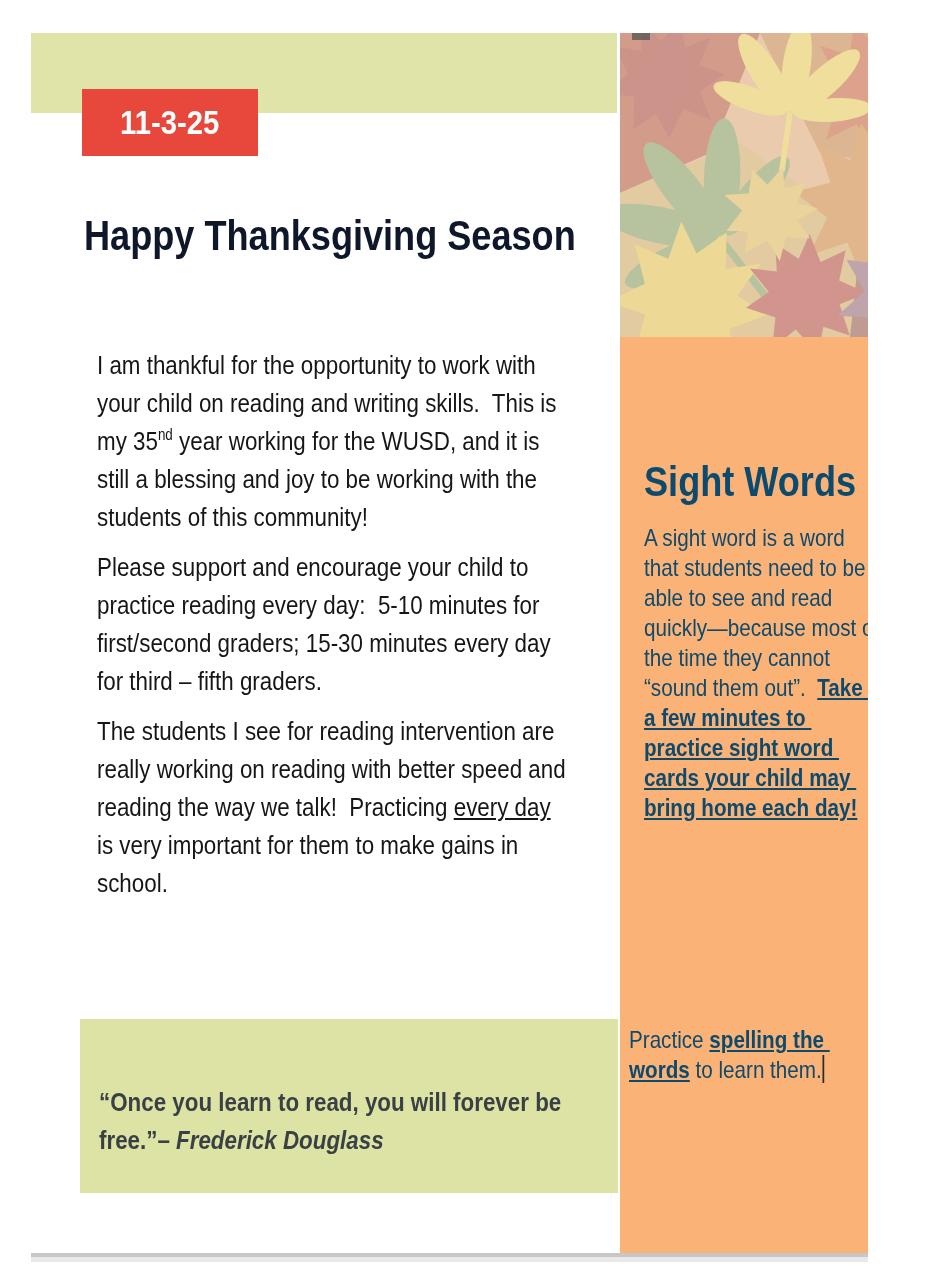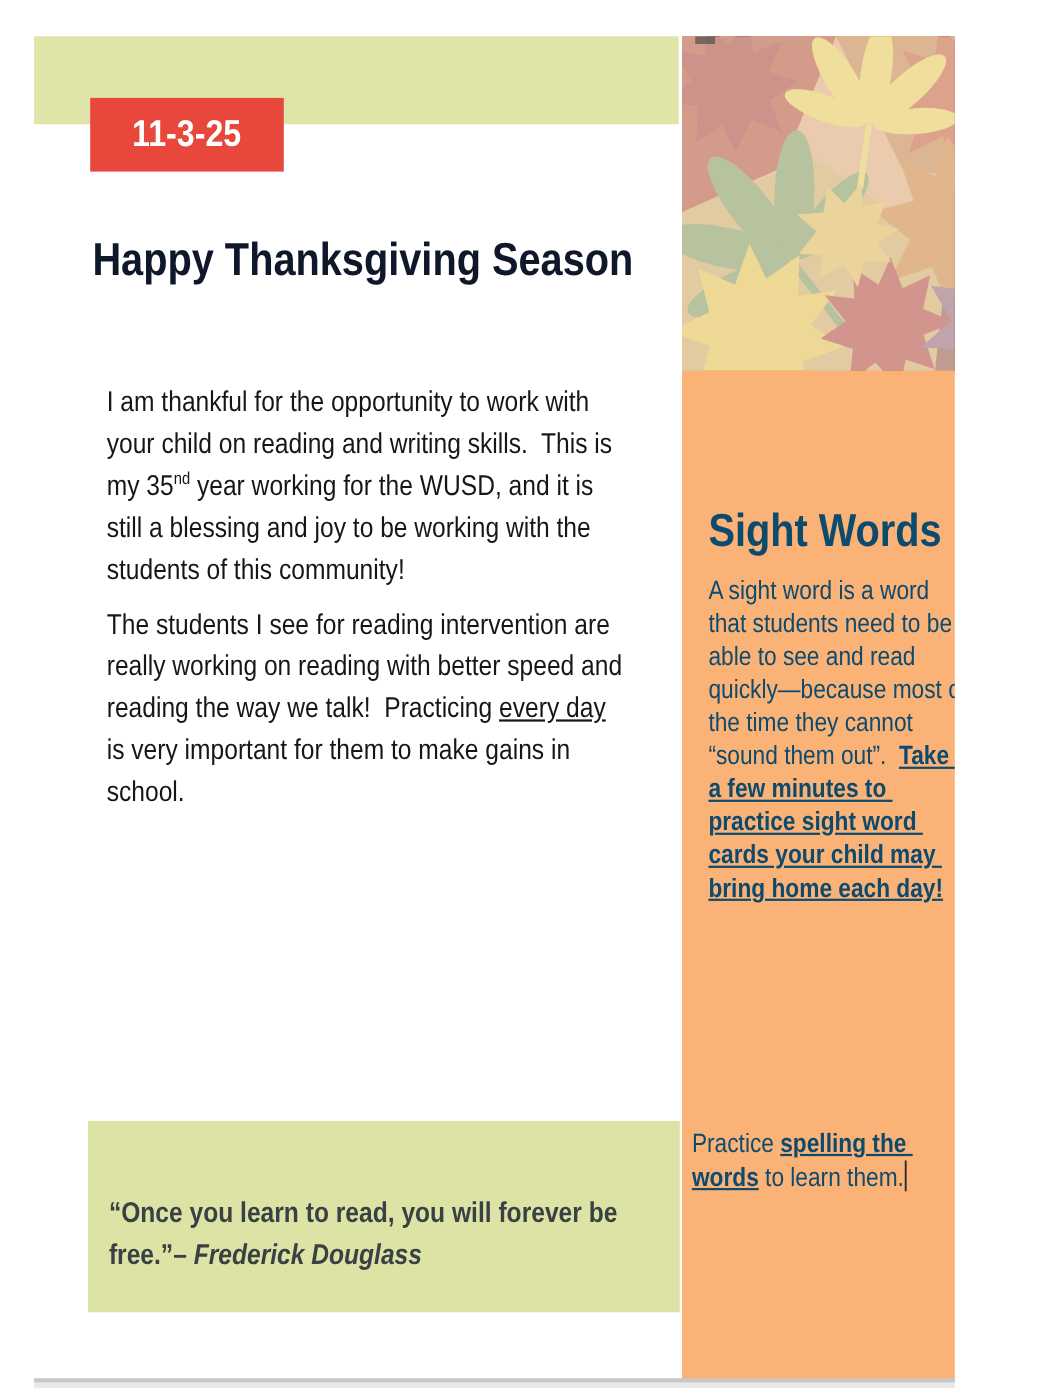--- a/index.html
+++ b/index.html
@@ -67,20 +67,26 @@
     <span class="ln">Happy Thanksgiving Season</span>
   </div>
 
   <div class="body-col">
     <p>
       <span class="ln">I am thankful for the opportunity to work with</span>
       <span class="ln">your child on reading and writing skills.  This is</span>
       <span class="ln"><span>my 35</span><sup class="ord">nd</sup><span> year working for the WUSD, and it is</span></span>
       <span class="ln">still a blessing and joy to be working with the</span>
       <span class="ln">students of this community!</span>
+    </p>
+    <p>
+      <span class="ln">Please support and encourage your child to</span>
+      <span class="ln">practice reading every day:  5-10 minutes for</span>
+      <span class="ln">first/second graders; 15-30 minutes every day</span>
+      <span class="ln">for third – fifth graders.</span>
     </p>
     <p>
       <span class="ln">The students I see for reading intervention are</span>
       <span class="ln">really working on reading with better speed and</span>
       <span class="ln"><span>reading the way we talk!  Practicing </span><span class="u">every day</span></span>
       <span class="ln">is very important for them to make gains in</span>
       <span class="ln">school.</span>
     </p>
   </div>
 

